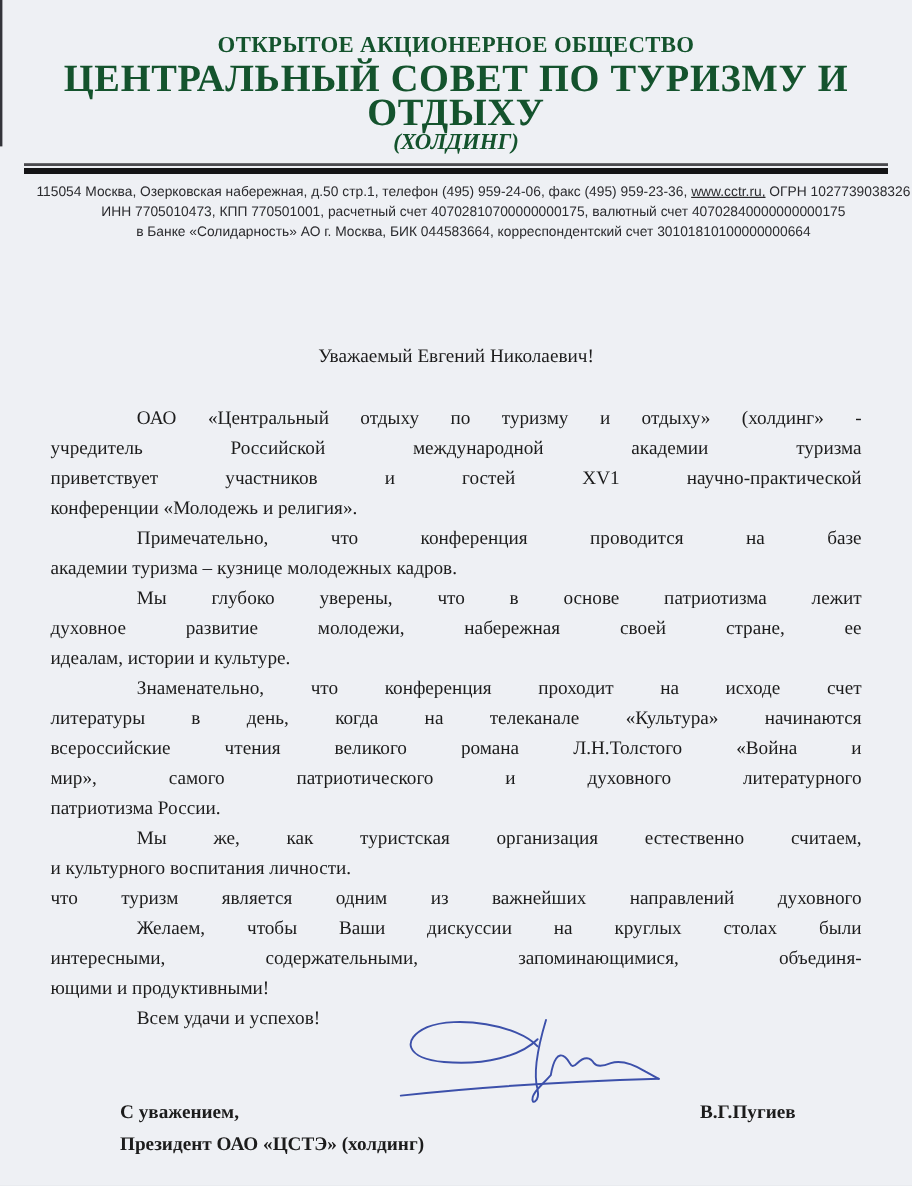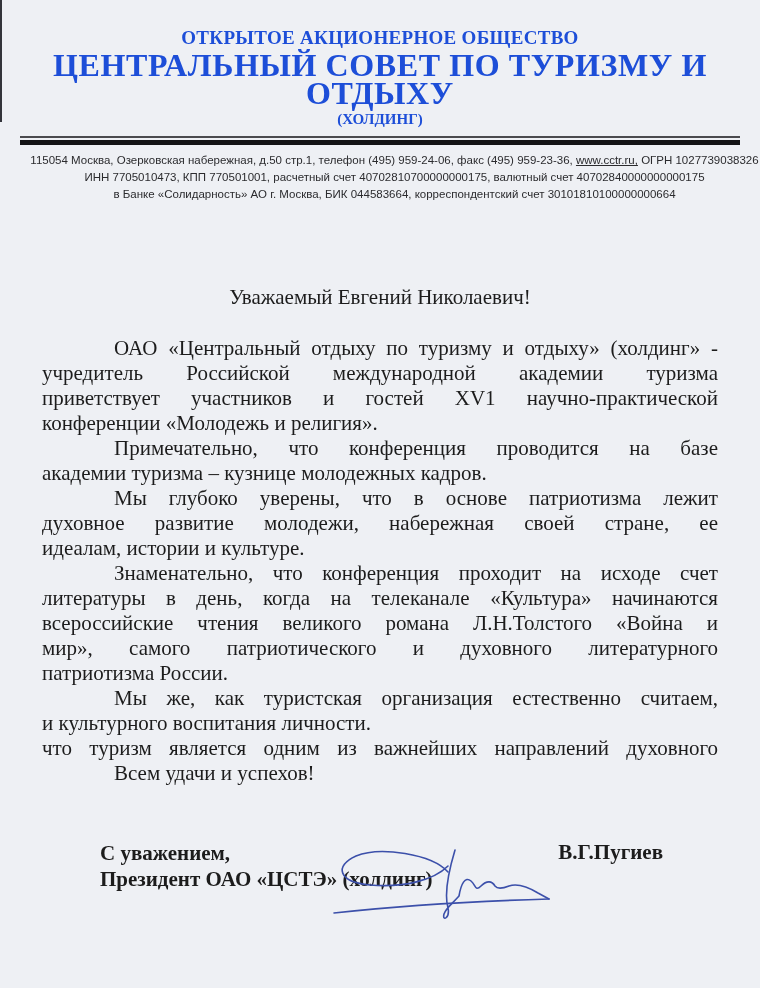--- a/index.html
+++ b/index.html
@@ -4,36 +4,36 @@
 <style>
   html,body{margin:0;padding:0;}
   body{background:#d8dadf;font-family:"Liberation Serif","DejaVu Serif",serif;}
   .page{
     position:relative;width:760px;height:988px;margin:0 auto;
     background:#eef0f4;color:#1c1c1c;overflow:hidden;
   }
   
   .edge-artifact{position:absolute;left:0;top:0;width:2px;height:122px;background:#33343a;}
   
-  .letterhead{padding-top:27px;text-align:center;color:#1d4ed8;}
+  .letterhead{padding-top:27px;text-align:center;color:#14532d;}
   .org-type{font-size:19px;font-weight:bold;line-height:22px;letter-spacing:.3px;}
   .org-name{font-size:32px;font-weight:bold;line-height:28px;letter-spacing:.6px;margin-top:2px;}
-  .org-suffix{font-size:15px;font-weight:bold;line-height:22px;margin-top:1px;}
+  .org-suffix{font-size:19px;font-weight:bold;line-height:22px;margin-top:1px;font-style:italic;}
   .header-rule{
     width:720px;height:9px;margin:6px auto 0;
     background:linear-gradient(#4a4a4e 0 2px,transparent 2px 4px,#141416 4px 9px);
   }
   .contact{
     margin-top:7px;text-align:center;
     font-family:"Liberation Sans","DejaVu Sans",sans-serif;
     font-size:11.5px;line-height:17px;color:#2b2b2e;white-space:nowrap;padding-left:29px;
   }
   .contact .url{text-decoration:underline;}
   
-  .letter{width:676px;margin:0 18px 0 42px;font-size:21px;line-height:25px;}
+  .letter{width:676px;margin:0 18px 0 42px;font-size:16px;line-height:25px;}
   .salutation{margin-top:82px;text-align:center;}
   .paragraphs{margin-top:26px;}
   .bline{text-align:justify;text-align-last:justify;}
   .bline.last{text-align-last:left;}
   .bline.first{text-indent:72px;}
   
   .signoff{
     margin-top:54px;display:flex;justify-content:space-between;align-items:flex-start;
     padding-left:58px;padding-right:55px;font-weight:bold;
   }
@@ -85,20 +85,25 @@
           <div class="bline">всероссийские чтения великого романа Л.Н.Толстого «Война и</div>
           <div class="bline">мир», самого патриотического и духовного литературного</div>
           <div class="bline last">патриотизма России.</div>
         </div>
         <div class="para">
           <div class="bline first">Мы же, как туристская организация естественно считаем,</div>
           <div class="bline last">и культурного воспитания личности.</div>
           <div class="bline">что туризм является одним из важнейших направлений духовного</div>
         </div>
         <div class="para">
+          <div class="bline first">Желаем, чтобы Ваши дискуссии на круглых столах были</div>
+          <div class="bline">интересными, содержательными, запоминающимися, объединя-</div>
+          <div class="bline last">ющими и продуктивными!</div>
+        </div>
+        <div class="para">
           <div class="bline first last">Всем удачи и успехов!</div>
         </div>
       </div>
     <div class="signoff">
       <div class="col">
         <div>С уважением,</div>
         <div>Президент ОАО «ЦСТЭ» (холдинг)</div>
       </div>
       <div>В.Г.Пугиев</div>
     </div>

